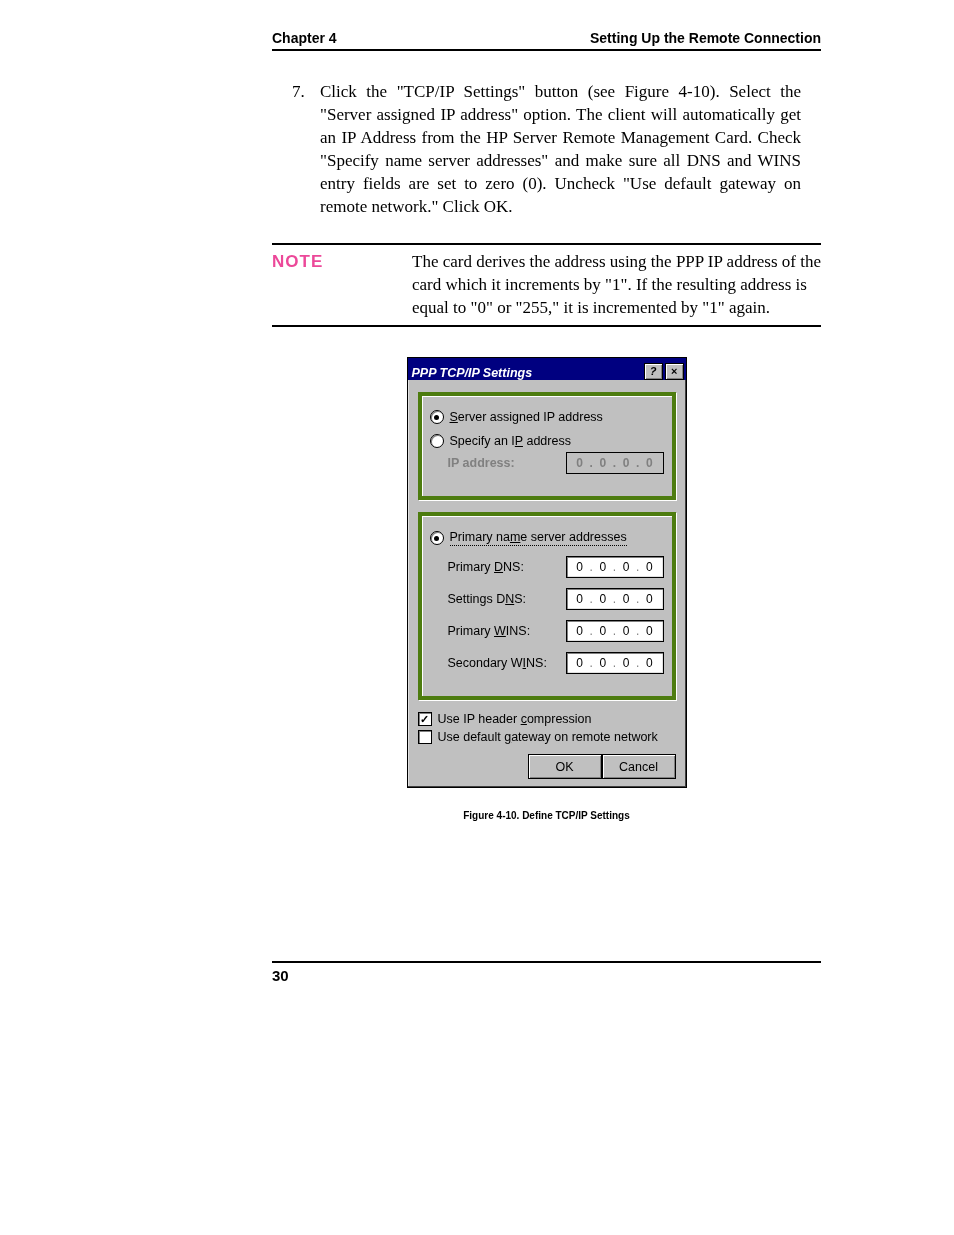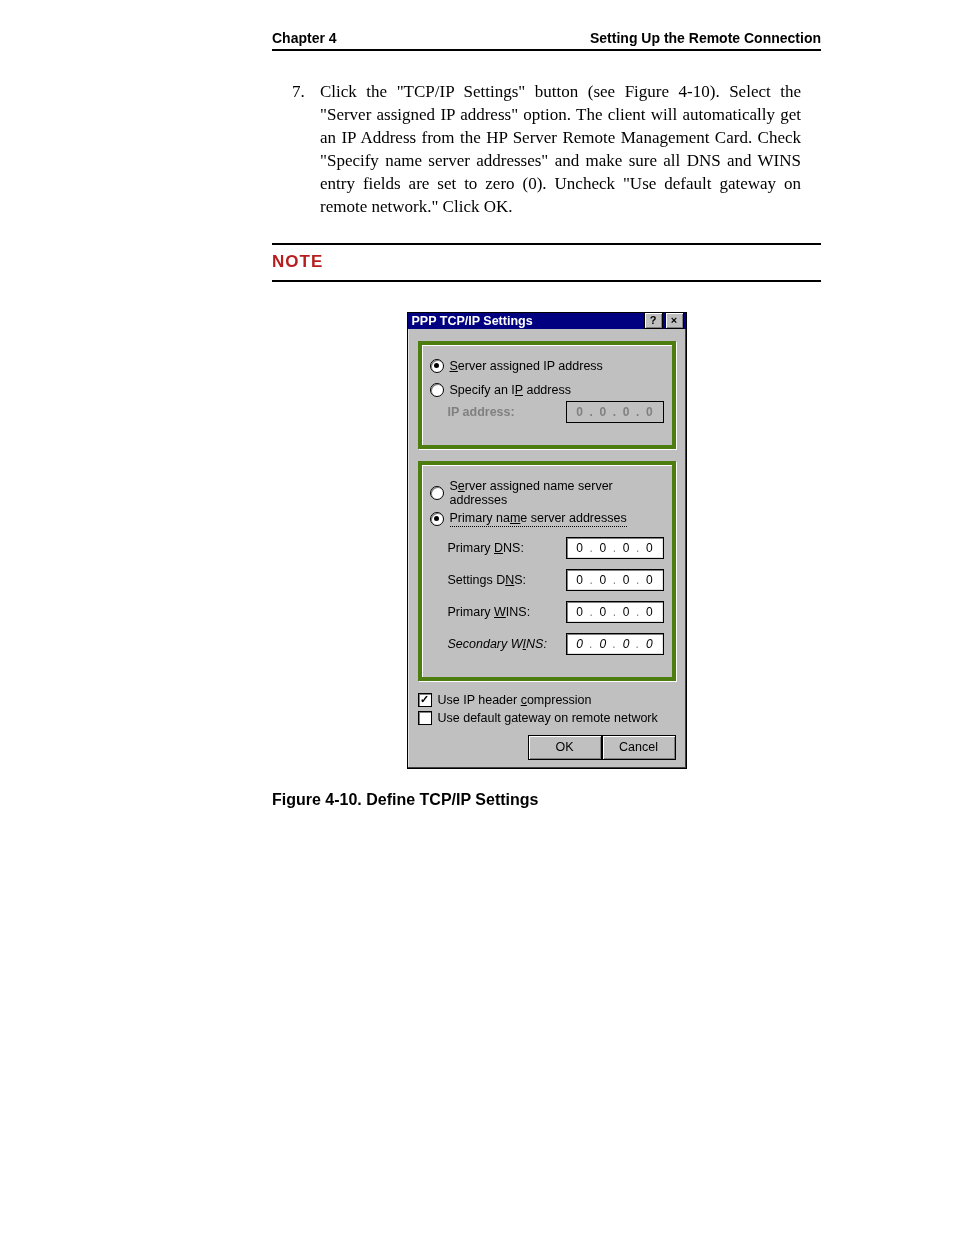--- a/index.html
+++ b/index.html
@@ -39,21 +39,21 @@
     border-top: 2px solid #000;
     border-bottom: 2px solid #000;
     padding: 6px 0;
     display: flex;
     font-size: 17px;
     line-height: 1.35;
     margin-bottom: 30px;
   }
   .note-label {
     width: 140px; flex: 0 0 140px;
-    color: #b91c1c;
+    color: #ec4899;
     font-family: Arial, Helvetica, sans-serif;
     font-weight: bold;
     letter-spacing: 1px;
   }
   .note-text { flex: 1; }
   
   .dialog-wrap { display:flex; justify-content:center; margin-bottom: 22px; }
   .dialog {
     font-family: "MS Sans Serif", Tahoma, Arial, sans-serif;
     font-size: 12.5px;
@@ -61,23 +61,24 @@
     width: 278px;
     border: 1px solid #000;
     background: #c0c0c0;
     box-shadow: inset -1px -1px 0 #404040, inset 1px 1px 0 #e0e0e0;
   }
   .titlebar {
     background: #000080;
     color: #fff;
     font-weight: bold;
     display: flex;
-    align-items: center;
-    height: 16px;
+    align-items: flex-end;
+    height: 22px;
     padding: 0 2px 0 4px;
+    font-style: italic;
   }
   .titlebar-text { flex: 1; font-size: 12.5px; }
   .titlebtn {
     width: 17px; height: 15px;
     background: #c0c0c0;
     border: 1px solid #000;
     box-shadow: inset 1px 1px 0 #fff, inset -1px -1px 0 #808080;
     margin-left: 2px;
     font-size: 11px;
     font-weight: bold;
@@ -131,23 +132,24 @@
   .btn-row { display:flex; justify-content:flex-end; gap:0; margin-top:6px; }
   .btn {
     width: 72px; height: 23px;
     background:#c0c0c0;
     border:1px solid #000;
     box-shadow: inset 1px 1px 0 #fff, inset -1px -1px 0 #808080;
     font-size:12.5px;
     display:flex; align-items:center; justify-content:center;
   }
   .fig-caption {
-    font-family: Arial, Helvetica, sans-serif;
-    font-weight: bold;
-    font-size: 16px;
+    text-align:center;
+    font-family: Arial, Helvetica, sans-serif;
+    font-weight: bold;
+    font-size: 10px;
     margin-top: 6px;
   }
   .footer {
     margin-top: 140px;
     border-top: 2px solid #000;
     padding-top: 4px;
     font-family: Arial, Helvetica, sans-serif;
     font-weight: bold;
     font-size: 15px;
   }
@@ -161,20 +163,21 @@
     <span>Setting Up the Remote Connection</span>
   </div>
 
   <div class="step-block">
     <div class="step-num">7.</div>
     <div>Click the "TCP/IP Settings" button (see Figure 4-10). Select the "Server assigned IP address" option. The client will automatically get an IP Address from the HP Server Remote Management Card. Check "Specify name server addresses" and make sure all DNS and WINS entry fields are set to zero (0). Uncheck "Use default gateway on remote network." Click OK.</div>
   </div>
 
   <div class="note-block">
     <div class="note-label">NOTE</div>
+    <div class="note-text">The card derives the address using the PPP IP address of the card which it increments by "1". If the resulting address is equal to "0" or "255," it is incremented by "1" again.</div>
   </div>
 
   <div class="dialog-wrap">
     <div class="dialog">
       <div class="titlebar">
         <span class="titlebar-text">PPP TCP/IP Settings</span>
         <span class="titlebtn">?</span>
         <span class="titlebtn">×</span>
       </div>
       <div class="dialog-body">
@@ -195,24 +198,20 @@
               <span>0</span>
                 <span class="dot">.</span>
               <span>0</span>
                 <span class="dot">.</span>
               <span>0</span>
             </span>
           </div>
         </div>
 
         <div class="grp">
-          <div class="row row-tight">
-            <span class="radio"></span>
-            <span><span>S</span><span class="underline-hint">e</span><span>rver assigned name server addresses</span></span>
-          </div>
           <div class="row">
             <span class="radio selected"></span>
             <span class="dotted"><span>Primary na</span><span class="underline-hint">m</span><span>e server addresses</span></span>
           </div>
 
           <div class="row" style="margin-left:18px;">
             <span class="lbl"><span>Primary </span><span class="underline-hint">D</span><span>NS:</span></span>
             <span class="ip-box">
               <span>0</span>
                 <span class="dot">.</span>
@@ -240,21 +239,21 @@
             <span class="ip-box">
               <span>0</span>
                 <span class="dot">.</span>
               <span>0</span>
                 <span class="dot">.</span>
               <span>0</span>
                 <span class="dot">.</span>
               <span>0</span>
             </span>
           </div>
-          <div class="row" style="margin-left:18px;font-style:italic;">
+          <div class="row" style="margin-left:18px;">
             <span class="lbl"><span>Secondary W</span><span class="underline-hint">I</span><span>NS:</span></span>
             <span class="ip-box">
               <span>0</span>
                 <span class="dot">.</span>
               <span>0</span>
                 <span class="dot">.</span>
               <span>0</span>
                 <span class="dot">.</span>
               <span>0</span>
             </span>
@@ -273,13 +272,16 @@
         <div class="btn-row">
           <div class="btn">OK</div>
           <div class="btn">Cancel</div>
         </div>
       </div>
     </div>
   </div>
 
   <div class="fig-caption">Figure 4-10.  Define TCP/IP Settings</div>
 
+  <div class="footer">
+    <span>30</span>
+  </div>
 </div>
 
 </body></html>

